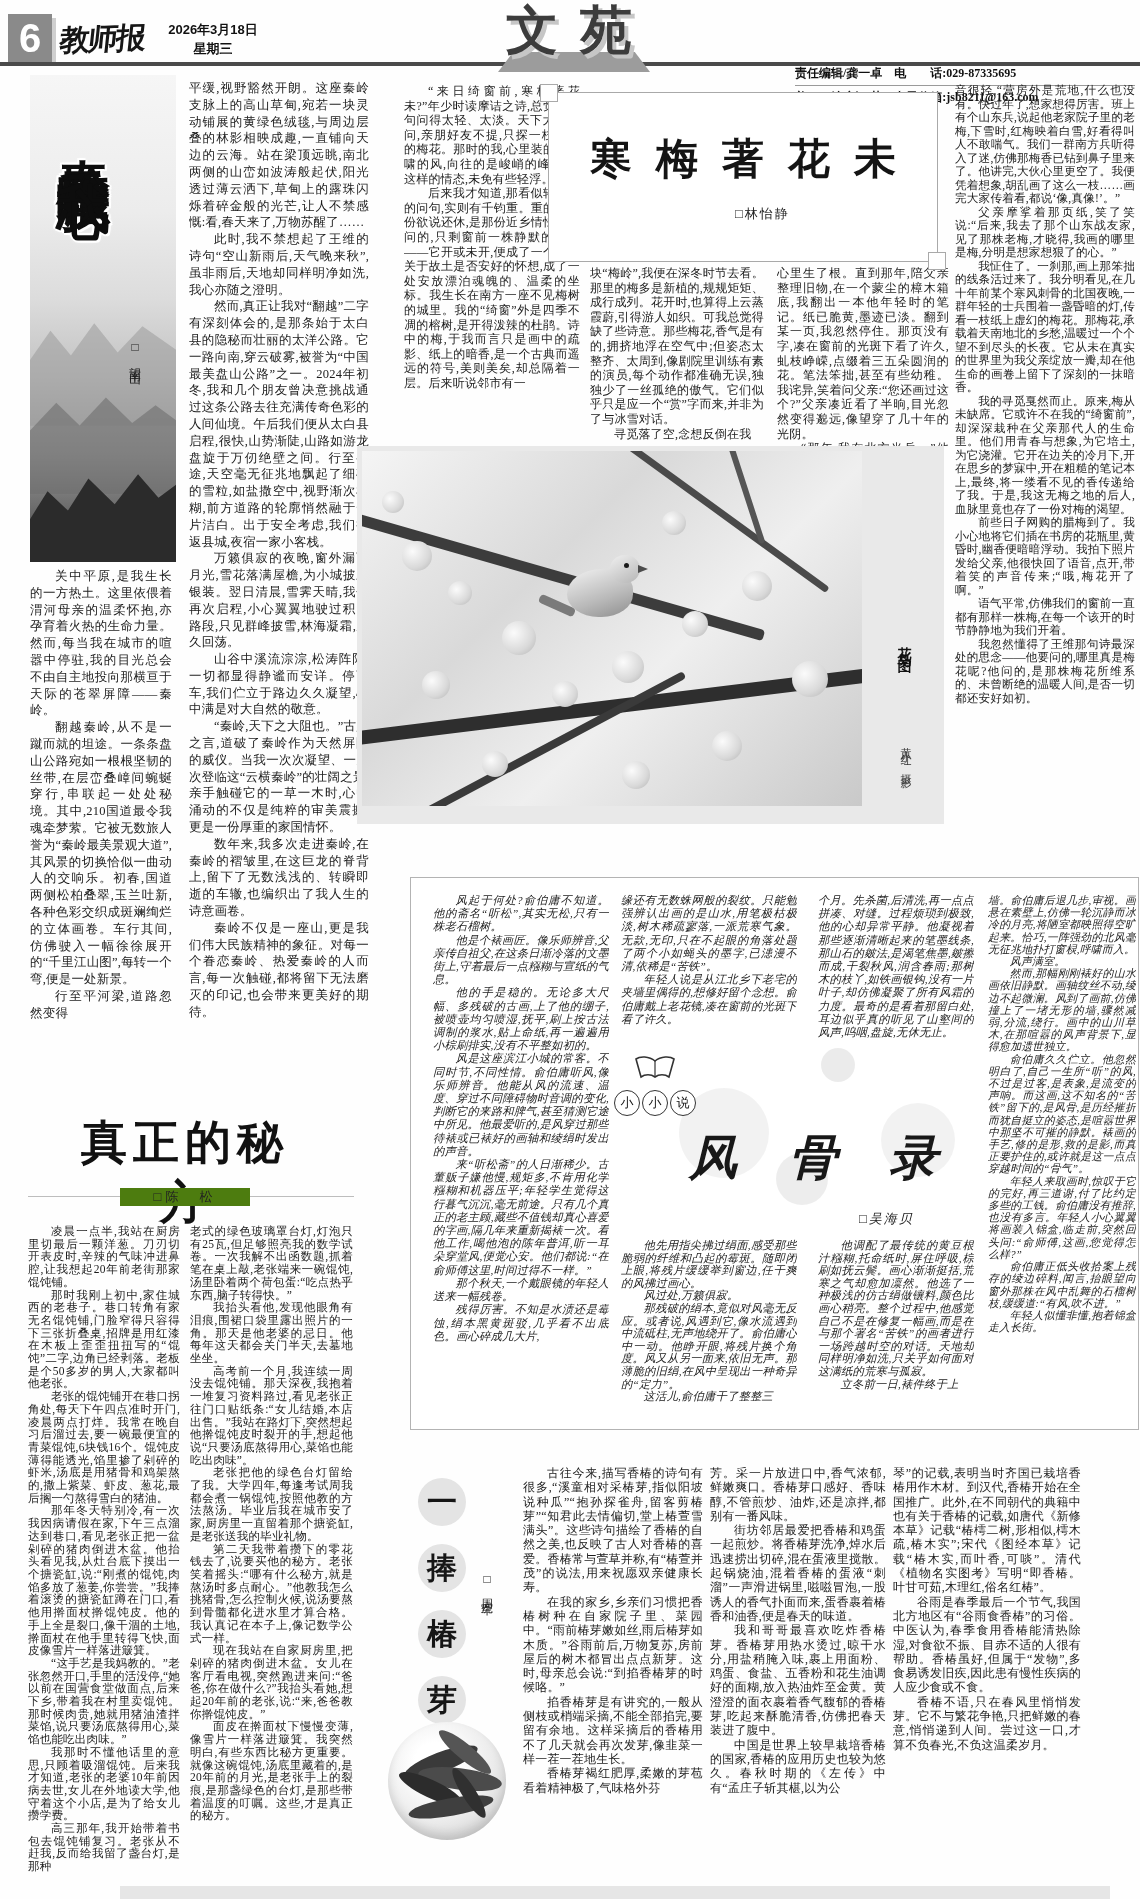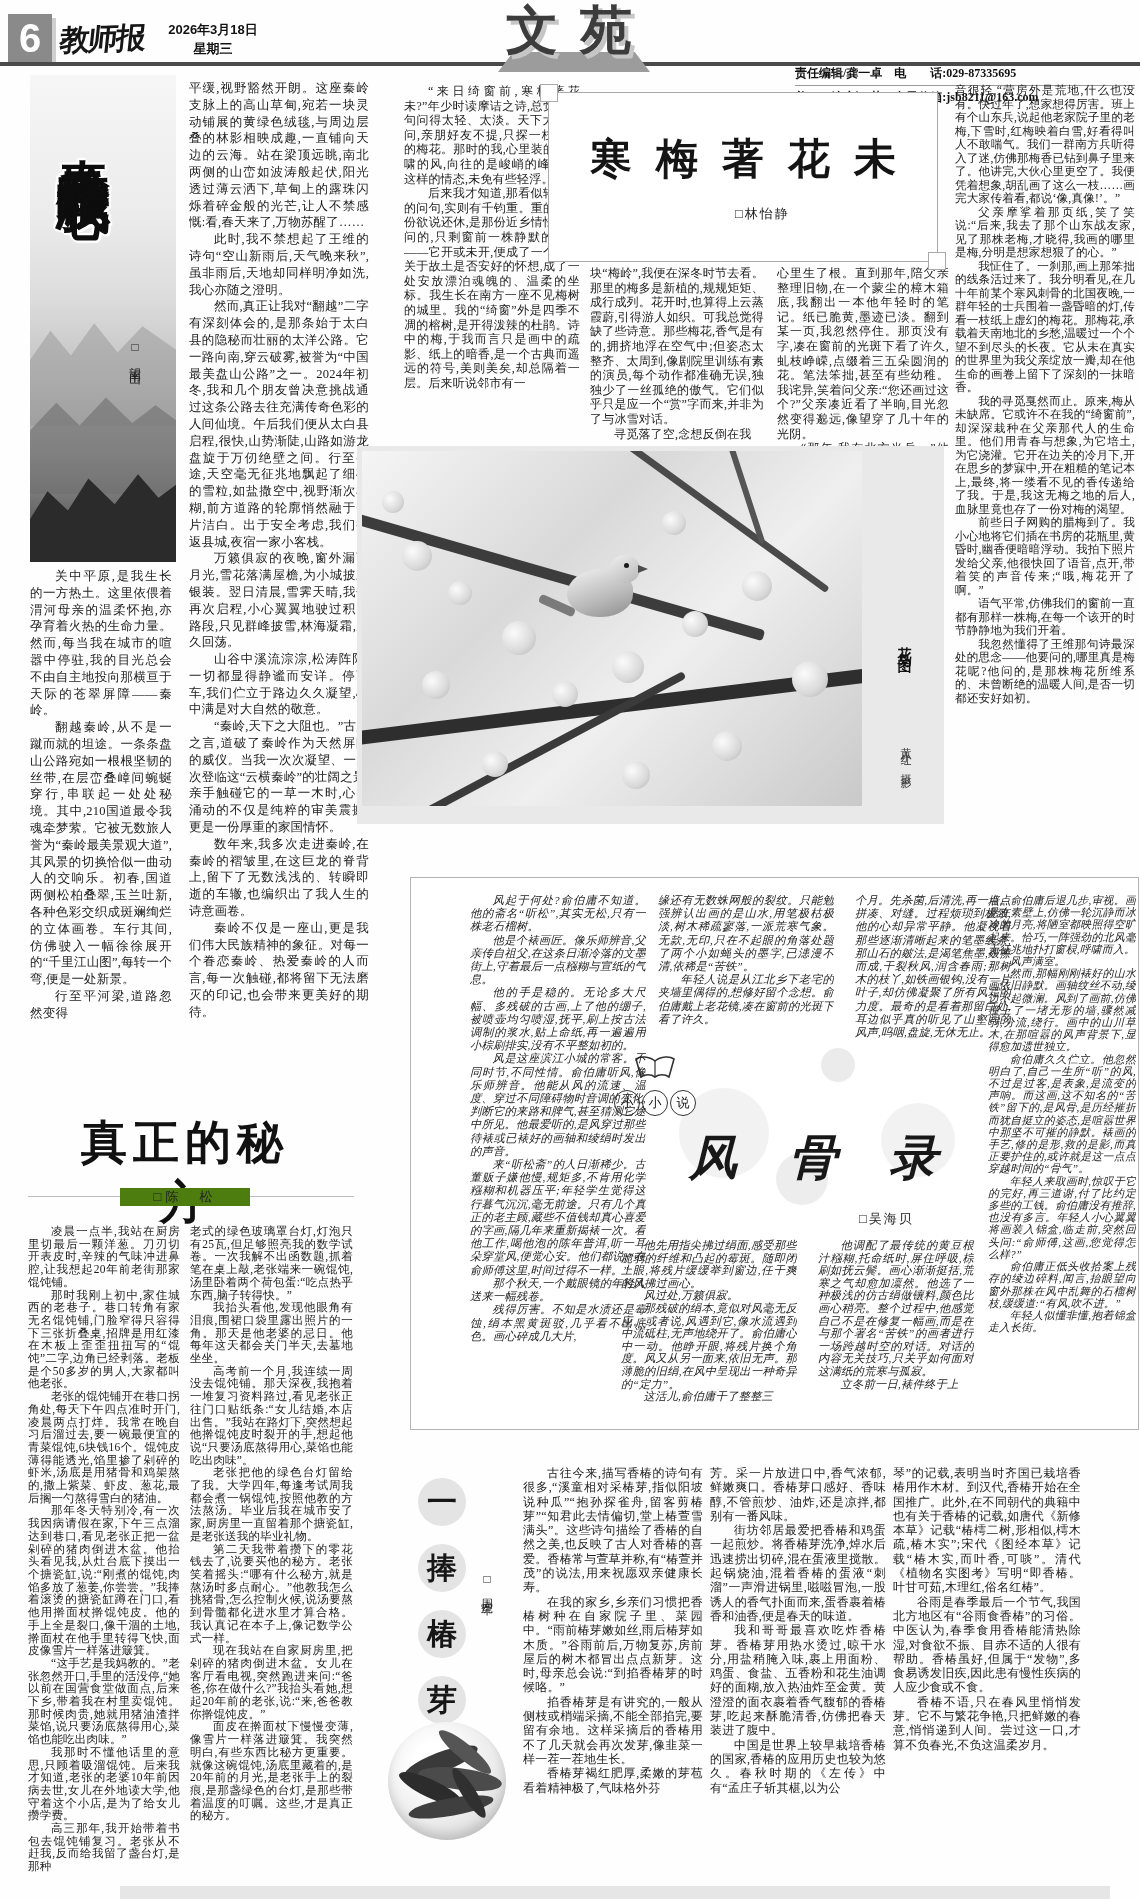--- a/index.html
+++ b/index.html
@@ -22,21 +22,21 @@
   .edblock{left:795px;top:16px;width:340px;font:700 12px/20px "Liberation Serif",serif;color:#101010;margin-top:46px;}
   .edblock .row{padding:1px 0 2px 0;}
   .edblock .row+.row{border-top:1px solid #9a9a9a;}
   
   .col{position:absolute;overflow:hidden;text-align:justify;letter-spacing:.2px;}
   .col p{margin:0;text-indent:2em;}
   .col p.cont{text-indent:0;}
   .f-a1{font-size:12.5px;line-height:16.8px;}
   .f-a2{font-size:12px;line-height:14.6px;}
   .f-a2s{font-size:11.6px;line-height:13.5px;}
-  .f-kai{font-size:11.3px;line-height:13.2px;font-style:italic;color:#222;margin-left:37px;}
+  .f-kai{font-size:11.3px;line-height:13.2px;font-style:italic;color:#222;}
   .f-kaib{font-size:11.3px;line-height:12.6px;font-style:italic;color:#222;}
   .f-kai4{font-size:10.9px;line-height:12.2px;font-style:italic;color:#222;}
   .f-mf{font-size:11.5px;line-height:12.7px;}
   .f-cy{font-size:12px;line-height:14.3px;}
   
   .mountain{left:30px;top:75px;width:146px;height:487px;overflow:hidden;
             background:linear-gradient(180deg,#f6f6f6 0%,#ececec 28%,#dcdcdc 46%,#c2c2c2 62%,#9b9b9b 78%,#5f5f5f 92%,#2e2e2e 100%);}
   .ridge{position:absolute;left:0;width:100%;}
   .r1{top:42%;height:30%;background:rgba(150,150,150,.5);
       clip-path:polygon(0 55%,14% 35%,28% 52%,44% 30%,60% 50%,77% 32%,100% 48%,100% 100%,0 100%);}
@@ -77,21 +77,21 @@
   .mf-title{left:60px;top:1112px;width:250px;text-align:center;
             font:900 46px/60px "Liberation Sans",sans-serif;letter-spacing:6px;color:#111;}
   .mf-rule{left:28px;top:1196px;width:326px;height:1px;background:#bdbdbd;}
   .mf-author{left:120px;top:1188px;width:130px;text-align:center;background:#4d7c0f;
              font-size:13px;letter-spacing:4px;color:#222;z-index:2;}
   
   .fg-box{left:410px;top:877px;width:727px;height:551px;border:1px solid #b3b3b3;background:#fff;}
   .fg-circ{position:absolute;border-radius:50%;background:rgba(0,0,0,.05);}
   .fg-title{position:absolute;left:278px;top:248px;width:280px;
             font-weight:700;font-size:48px;letter-spacing:52px;color:#181818;font-style:italic;white-space:nowrap;}
-  .fg-author{position:absolute;left:448px;top:332px;font-size:13px;letter-spacing:2px;color:#222;}
+  .fg-author{position:absolute;left:448px;top:332px;font-size:13px;letter-spacing:2px;color:#222;font-style:italic;}
   .badge{position:absolute;left:196px;top:178px;width:96px;text-align:center;}
   .bcircles{margin-top:4px;}
   .bcircle{display:inline-block;width:24px;height:24px;line-height:24px;border:1px solid #333;border-radius:50%;
            font-size:13px;color:#111;margin:0 1px;background:#fff;}
   
   .tcircle{position:absolute;left:418px;width:48px;height:48px;border-radius:50%;background:#e4e4e4;
            text-align:center;font-weight:900;font-size:30px;line-height:48px;color:#161616;}
   .bowl{left:388px;top:1722px;width:118px;height:118px;border-radius:50%;overflow:hidden;
         background:radial-gradient(circle at 40% 35%,#ffffff 20%,#ececec 55%,#cdcdcd 90%);
         box-shadow:inset 0 -6px 10px rgba(0,0,0,.12);}
@@ -253,21 +253,21 @@
     <div class="col f-kaib" style="left:210px;top:361px;width:176px;height:172px;">
         <p>他先用指尖拂过绢面,感受那些脆弱的纤维和凸起的霉斑。随即闭上眼,将残片缓缓举到窗边,任干爽的风拂过画心。</p>
         <p>风过处,万籁俱寂。</p>
         <p>那残破的绢本,竟似对风毫无反应。或者说,风遇到它,像水流遇到中流砥柱,无声地绕开了。俞伯庸心中一动。他睁开眼,将残片换个角度。风又从另一面来,依旧无声。那薄脆的旧绢,在风中呈现出一种奇异的“定力”。</p>
         <p>这活儿,俞伯庸干了整整三</p>
       </div>
     <div class="col f-kai" style="left:407px;top:16px;width:156px;height:170px;">
         <p class="cont">个月。先杀菌,后清洗,再一点点拼凑、对缝。过程烦琐到极致,他的心却异常平静。他凝视着那些逐渐清晰起来的笔墨线条,那山石的皴法,是渴笔焦墨,皴擦而成,干裂秋风,润含春雨;那树木的枝丫,如铁画银钩,没有一片叶子,却仿佛凝聚了所有风霜的力度。最奇的是看着那留白处,耳边似乎真的听见了山壑间的风声,呜咽,盘旋,无休无止。</p>
       </div>
     <div class="col f-kaib" style="left:407px;top:361px;width:156px;height:172px;">
-        <p>他调配了最传统的黄豆根汁糨糊,托命纸时,屏住呼吸,棕刷如抚云鬓。画心渐渐挺括,荒寒之气却愈加凛然。他选了一种极浅的仿古绢做镶料,颜色比画心稍亮。整个过程中,他感觉自己不是在修复一幅画,而是在与那个署名“苦铁”的画者进行一场跨越时空的对话。对话的内容无关技巧,只关乎如何面对这满纸的荒寒与孤寂。</p>
+        <p>他调配了最传统的黄豆根汁糨糊,托命纸时,屏住呼吸,棕刷如抚云鬓。画心渐渐挺括,荒寒之气却愈加凛然。他选了一种极浅的仿古绢做镶料,颜色比画心稍亮。整个过程中,他感觉自己不是在修复一幅画,而是在与那个署名“苦铁”的画者进行一场跨越时空的对话。天地却同样明净如洗,只关乎如何面对这满纸的荒寒与孤寂。</p>
         <p>立冬前一日,裱件终于上</p>
       </div>
     <div class="col f-kai4" style="left:577px;top:16px;width:148px;height:519px;">
         <p class="cont">墙。俞伯庸后退几步,审视。画悬在素壁上,仿佛一轮沉静而冰冷的月亮,将陋室都映照得空旷起来。恰巧,一阵强劲的北风毫无征兆地扑打窗棂,呼啸而入。</p>
         <p>风声满室。</p>
         <p>然而,那幅刚刚裱好的山水画依旧静默。画轴纹丝不动,绫边不起微澜。风到了画前,仿佛撞上了一堵无形的墙,骤然减弱,分流,绕行。画中的山川草木,在那喧嚣的风声背景下,显得愈加遗世独立。</p>
         <p>俞伯庸久久伫立。他忽然明白了,自己一生所“听”的风,不过是过客,是表象,是流变的声响。而这画,这不知名的“苦铁”留下的,是风骨,是历经摧折而犹自挺立的姿态,是喧嚣世界中那坚不可摧的静默。裱画的手艺,修的是形,救的是影,而真正要护住的,或许就是这一点点穿越时间的“骨气”。</p>
         <p>年轻人来取画时,惊叹于它的完好,再三道谢,付了比约定多些的工钱。俞伯庸没有推辞,也没有多言。年轻人小心翼翼将画装入锦盒,临走前,突然回头问:“俞师傅,这画,您觉得怎么样?”</p>
         <p>俞伯庸正低头收拾案上残存的绫边碎料,闻言,抬眼望向窗外那株在风中乱舞的石榴树枝,缓缓道:“有风,吹不进。”</p>
         <p>年轻人似懂非懂,抱着锦盒走入长街。</p>

